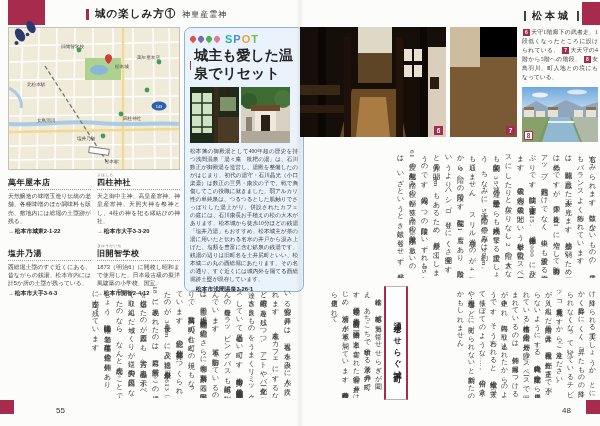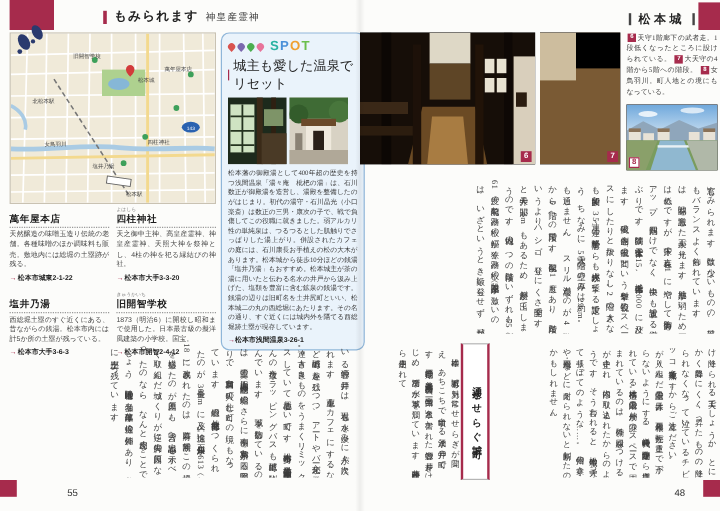--- a/index.html
+++ b/index.html
@@ -56,21 +56,21 @@
   
   .spot{position:absolute;left:184px;top:27px;width:120px;height:265px;background:#eaf3fb;
         border:1.5px solid #8fb6d9;border-radius:7px;padding:5px 5px 4px 5px;box-sizing:border-box;}
   .spot-logo-row{display:flex;align-items:center;gap:2px;height:12px;}
   .pin{width:6px;height:6px;border-radius:50% 50% 50% 0;transform:rotate(-45deg);display:inline-block;}
   .pin1{background:#d9534f;} .pin2{background:#7b68ae;} .pin3{background:#4caf50;} .pin4{background:#e8739a;}
   .spot-word{font-size:11px;font-weight:bold;margin-left:3px;letter-spacing:1px;}
   .sl0{color:#2bb3a3;} .sl1{color:#4a90d9;} .sl2{color:#f0a030;} .sl3{color:#6abf4b;}
   .spot-title{display:flex;align-items:center;gap:3px;margin-top:2px;}
   .spot-title .bar{width:2px;height:9px;background:#a62b4c;}
-  .spot-title .t{font-size:11px;font-weight:normal;color:#222;}
+  .spot-title .t{font-size:14px;font-weight:bold;color:#222;}
   .spot-photos{display:flex;gap:2px;margin-top:4px;}
   .spot-photo{width:49px;height:56px;overflow:hidden;}
   .spot-body{font-size:5.6px;line-height:8px;color:#3b3b3b;text-align:justify;margin-top:4px;
              font-family:"Liberation Serif",serif;height:136px;overflow:hidden;}
   .spot-addr{font-size:5.8px;color:#222;font-weight:bold;margin-top:2px;}
   .spot-addr .arw{color:#a62b4c;}
 
   
   .photo{position:absolute;overflow:hidden;background:#222;}
   .ph6{left:300px;top:27px;width:146px;height:110px;}
@@ -91,21 +91,21 @@
 </head>
 <body>
 
 <div class="spread">
 
   <div class="corner-block cb-left"></div>
   <div class="corner-block cb-right"></div>
 
   <div class="hdr-left">
     <span class="hdr-bar"></span>
-    <span class="hdr-title">もみられます</span>
+    <span class="hdr-title">城の楽しみ方①</span>
     <span class="hdr-sub">神皇産霊神</span>
   </div>
 
   <div class="hdr-right">
     <span class="bar"></span>
     <span class="t">松本城</span>
     <span class="bar"></span>
   </div>
 
   <svg class="map" viewBox="0 0 170 141">

